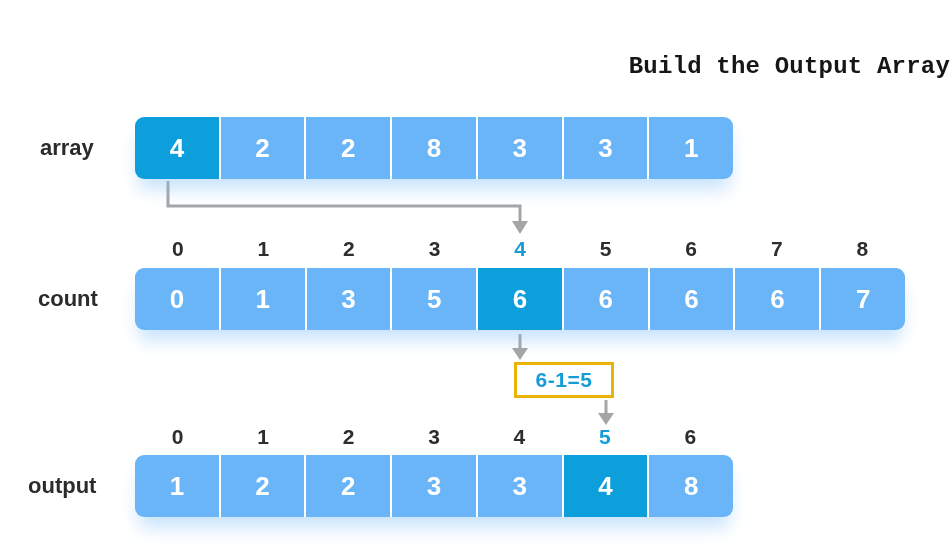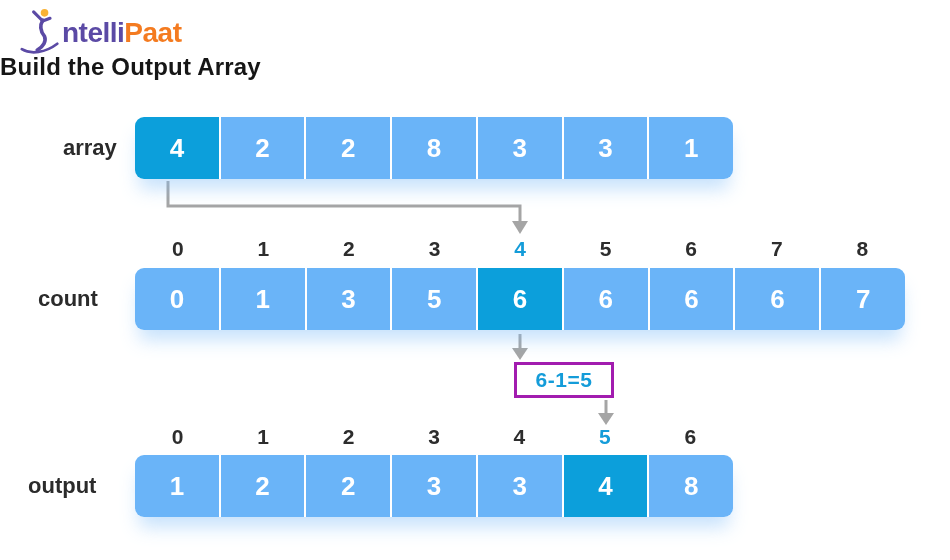--- a/index.html
+++ b/index.html
@@ -8,22 +8,22 @@
     font-family:"Liberation Sans","DejaVu Sans",sans-serif;
   }
   
   .logo{position:absolute;left:20px;top:8px;display:flex;align-items:flex-end;height:48px;}
   .logo svg{display:block;margin-right:2px;}
   .logo-text{font-size:28px;font-weight:700;letter-spacing:-0.5px;line-height:1;padding-bottom:9px;}
   .lp{color:var(--logo-purple);}
   .lo{color:var(--logo-orange);}
   
   .title{
-    position:absolute;left:0;right:0;top:53px;text-align:left;
-    font-size:24px;font-weight:700;color:#161616;letter-spacing:0.2px;
+    position:absolute;left:0;right:0;top:53px;text-align:right;
+    font-size:24px;font-weight:700;color:#161616;letter-spacing:0.2px;font-family:Liberation Mono, monospace;
   }
   
   .arrows{position:absolute;left:0;top:0;pointer-events:none;}
   .al{stroke:var(--arrow);stroke-width:3;fill:none;}
   .ah{fill:var(--arrow);}
   
   .row-label{
     position:absolute;display:flex;align-items:center;
     font-size:22px;font-weight:700;color:#2b2b2b;
   }
@@ -35,51 +35,41 @@
     flex:1;display:flex;align-items:center;justify-content:center;
     background:var(--cell);color:#ffffff;font-size:26px;font-weight:700;
     border-right:2px solid #ffffff;
   }
   .cell:last-child{border-right:none;}
   .cell.hl{background:var(--hl);}
   .indices{position:absolute;display:flex;}
   .idx{flex:1;text-align:center;font-size:21px;font-weight:700;color:#2d2d2d;}
   .idx.hl{color:var(--accent);}
   
-  .row-array  .row-label{left:40px;top:117px;height:62px;margin-left:23px;}
+  .row-array  .row-label{left:40px;top:117px;height:62px;}
   .row-array  .cells    {left:135px;top:117px;width:598px;height:62px;}
   .row-count  .row-label{left:38px;top:268px;height:62px;text-align:right;}
   .row-count  .indices  {left:135px;top:237px;width:770px;height:26px;}
   .row-count  .cells    {left:135px;top:268px;width:770px;height:62px;}
   .row-output .row-label{left:28px;top:455px;height:62px;}
   .row-output .indices  {left:135px;top:425px;width:598px;height:26px;}
   .row-output .cells    {left:135px;top:455px;width:598px;height:62px;}
   
   .formula-box{
     position:absolute;left:514px;top:362px;width:100px;height:36px;
-    box-sizing:border-box;border:3px solid #a21caf;background:#ffffff;
+    box-sizing:border-box;border:3px solid #eab308;background:#ffffff;
     display:flex;align-items:center;justify-content:center;
     font-size:21px;font-weight:700;color:var(--accent);letter-spacing:0.5px;
   }
 </style>
 </head>
 <body>
 
 <div class="canvas">
 
-  <div class="logo">
-    <svg width="40" height="50" viewBox="0 0 44 52">
-      <path d="M2,46 C12,52 28,50 41,40" stroke="#5b4aa5" stroke-width="3" fill="none" stroke-linecap="round"></path>
-      <path d="M25,14 C21,21 23,27 27,32 C29,37 26,43 19,47" stroke="#5b4aa5" stroke-width="4" fill="none" stroke-linecap="round"></path>
-      <path d="M25,15 L15,5" stroke="#5b4aa5" stroke-width="3.5" fill="none" stroke-linecap="round"></path>
-      <path d="M25,15 L33,12" stroke="#5b4aa5" stroke-width="3.5" fill="none" stroke-linecap="round"></path>
-      <circle cx="27" cy="6" r="4.2" fill="#f9b233"></circle>
-    </svg>
-    <span class="logo-text"><span class="lp">ntelli</span><span class="lo">Paat</span></span>
-  </div>
 
   <div class="title">Build the Output Array</div>
 
   <svg class="arrows" width="950" height="560">
     <path class="al" d="M168,181 V206 H520 V222"></path>
     <polygon class="ah" points="512,221 528,221 520,234"></polygon>
     <path class="al" d="M520,334 V349"></path>
     <polygon class="ah" points="512,348 528,348 520,360"></polygon>
     <path class="al" d="M606,400 V414"></path>
     <polygon class="ah" points="598,413 614,413 606,425"></polygon>

